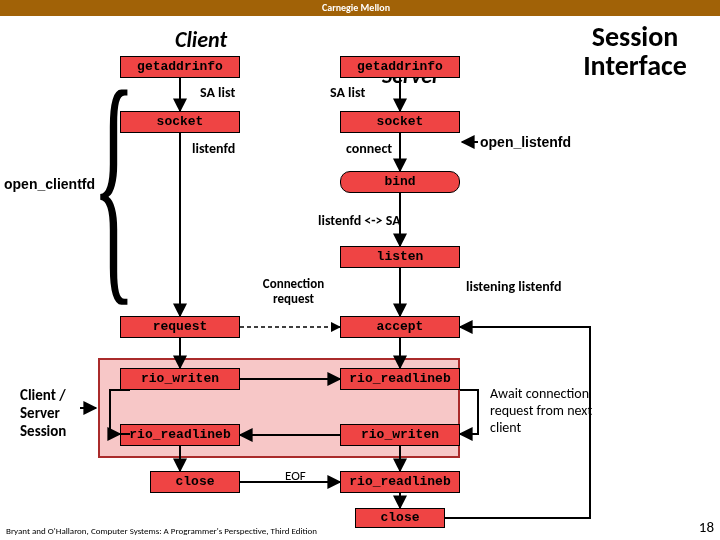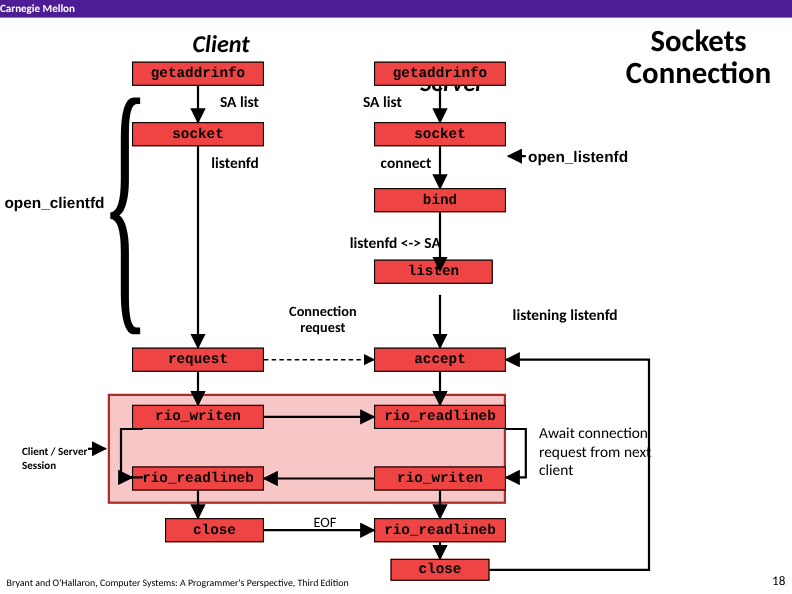--- a/index.html
+++ b/index.html
@@ -6,26 +6,26 @@
   html, body { margin: 0; padding: 0; }
   body {
     width: 720px;
     height: 540px;
     background: #fff;
     font-family: Calibri, Arial, sans-serif;
     position: relative;
     overflow: hidden;
   }
   .topbar {
-    background: #4c1d95;
+    background: #a16207;
     height: 16px;
     color: #fff;
     font-weight: bold;
     font-size: 10px;
-    text-align: left;
+    text-align: center;
     padding-right: 8px;
     line-height: 16px;
   }
   .stage { position: relative; width: 720px; height: 524px; }
   .title {
     position: absolute;
     right: 10px;
     top: 6px;
     width: 150px;
     text-align: center;
@@ -80,77 +80,76 @@
     position: absolute;
     bottom: 4px;
     left: 6px;
     font-size: 9px;
     color: #000;
   }
   .pagenum {
     position: absolute;
     bottom: 4px;
     right: 6px;
-    font-size: 12px;
+    font-size: 15px;
     color: #000;
   }
   svg.arrows {
     position: absolute;
     left: 0; top: 0;
     width: 720px; height: 524px;
     pointer-events: none;
   }
   .brace {
     position: absolute;
     font-size: 260px;
     font-family: "Times New Roman", serif;
     line-height: 1;
     color: #000;
     transform: scaleX(0.35);
     transform-origin: left center;
   }
   .sessionlabel {
     position: absolute;
     font-weight: 700;
-    font-size: 10px;
+    font-size: 15px;
     line-height: 1.2;
     width: 60px;
-    margin-top: 19px;
   }
 </style>
 </head>
 <body>
 
 <div class="topbar">
   <span>Carnegie Mellon</span>
 </div>
 
 <div class="stage">
 
-  <div class="title">Sockets Connection</div>
+  <div class="title">Session Interface</div>
 
   <div class="colhead" style="left:175px; top:10px;">Client</div>
   <div class="colhead" style="left:382px; top:10px;margin-top:36px;">Server</div>
 
   <div class="pink" style="left:98px; top:342px; width:362px; height:100px;"></div>
 
   <div class="brace" style="left:92px; top:36px;">{</div>
   <div class="sidelabel" style="left:4px; top:160px;">open_clientfd</div>
 
   <div class="box code" style="left:120px; top:40px; width:120px; height:22px;">getaddrinfo</div>
   <div class="box code" style="left:120px; top:95px; width:120px; height:22px;">socket</div>
   <div class="box code" style="left:120px; top:300px; width:120px; height:22px;">request</div>
   <div class="box code" style="left:120px; top:352px; width:120px; height:22px;">rio_writen</div>
   <div class="box code" style="left:120px; top:408px; width:120px; height:22px;">rio_readlineb</div>
   <div class="box code" style="left:150px; top:455px; width:90px; height:22px;">close</div>
 
   <div class="box code" style="left:340px; top:40px; width:120px; height:22px;">getaddrinfo</div>
   <div class="box code" style="left:340px; top:95px; width:120px; height:22px;">socket</div>
-  <div class="box code" style="left:340px; top:155px; width:120px; height:22px;">bind</div>
-  <div class="box code" style="left:340px; top:220px; width:108px; height:22px;">listen</div>
+  <div class="box code" style="left:340px; top:155px; width:120px; height:22px;border-radius:10px;">bind</div>
+  <div class="box code" style="left:340px; top:230px; width:120px; height:22px;">listen</div>
   <div class="box code" style="left:340px; top:300px; width:120px; height:22px;">accept</div>
   <div class="box code" style="left:340px; top:352px; width:120px; height:22px;">rio_readlineb</div>
   <div class="box code" style="left:340px; top:408px; width:120px; height:22px;">rio_writen</div>
   <div class="box code" style="left:340px; top:455px; width:120px; height:22px;">rio_readlineb</div>
   <div class="box code" style="left:355px; top:492px; width:90px; height:20px;">close</div>
 
   <div class="plain" style="left:200px; top:68px; font-weight:600;">SA list</div>
   <div class="plain" style="left:330px; top:68px; font-weight:600;">SA list</div>
   <div class="plain" style="left:192px; top:124px; font-weight:600;">listenfd</div>
   <div class="plain" style="left:346px; top:124px; font-weight:600;">connect</div>

